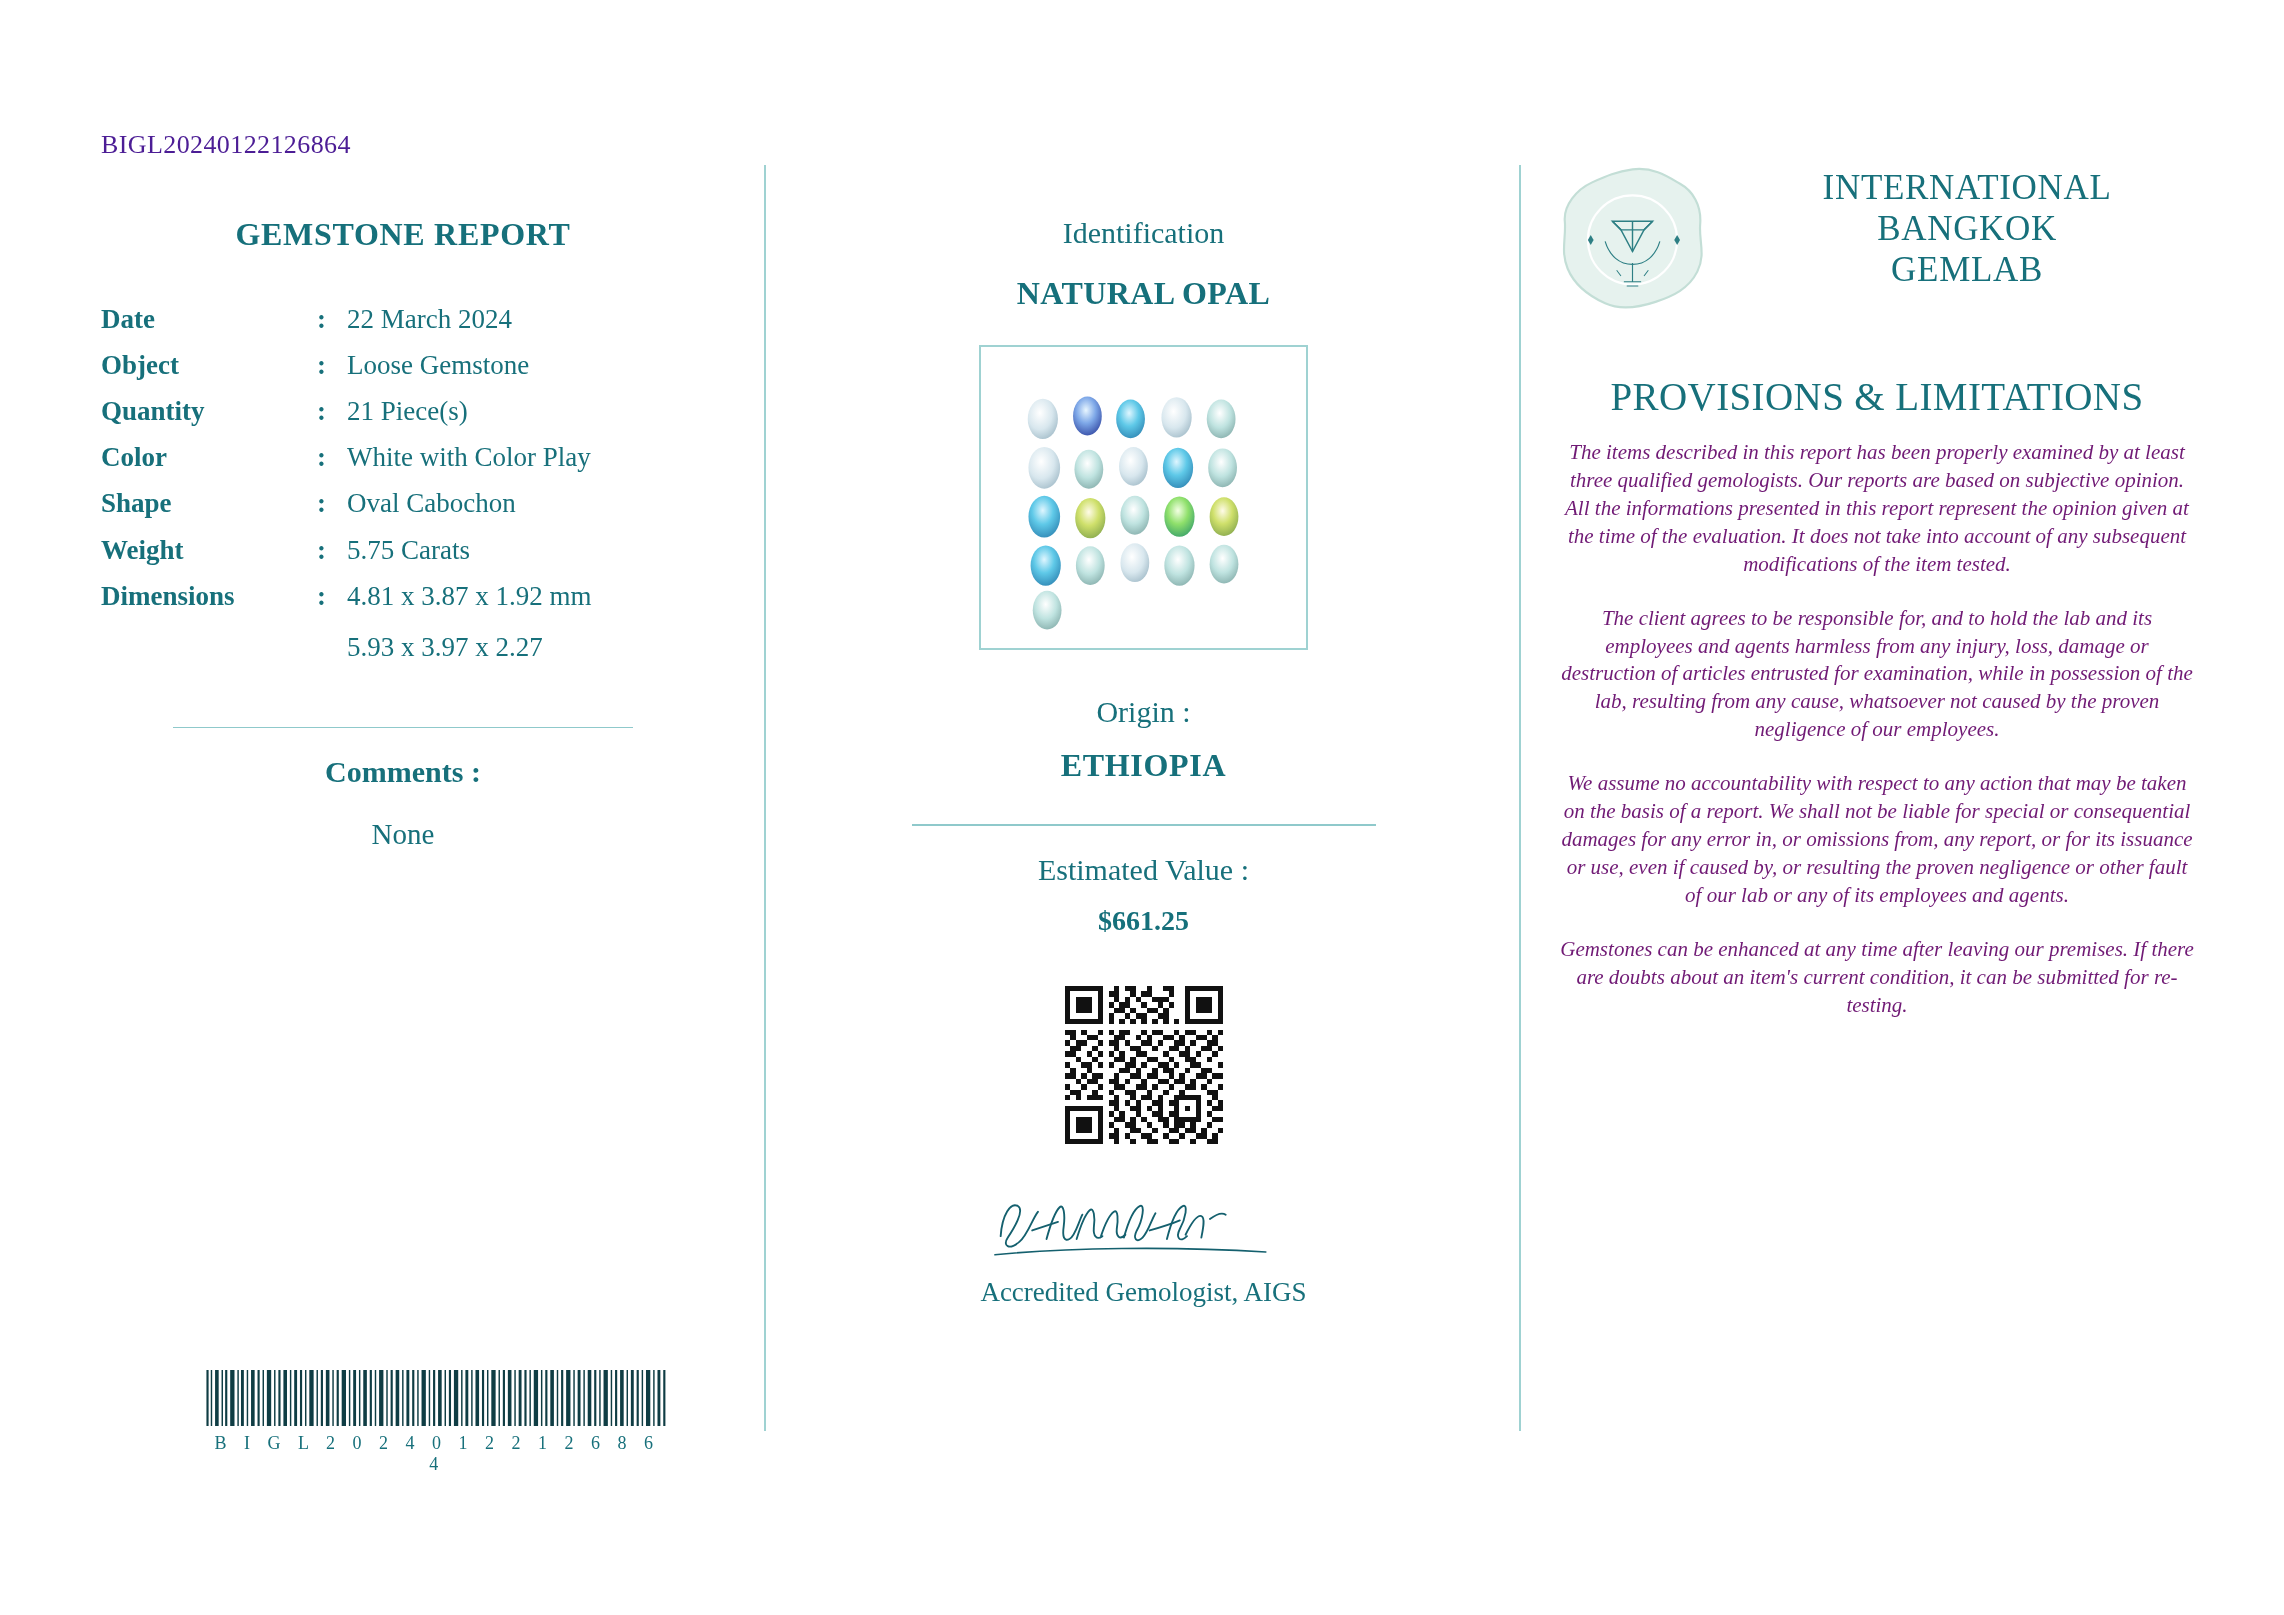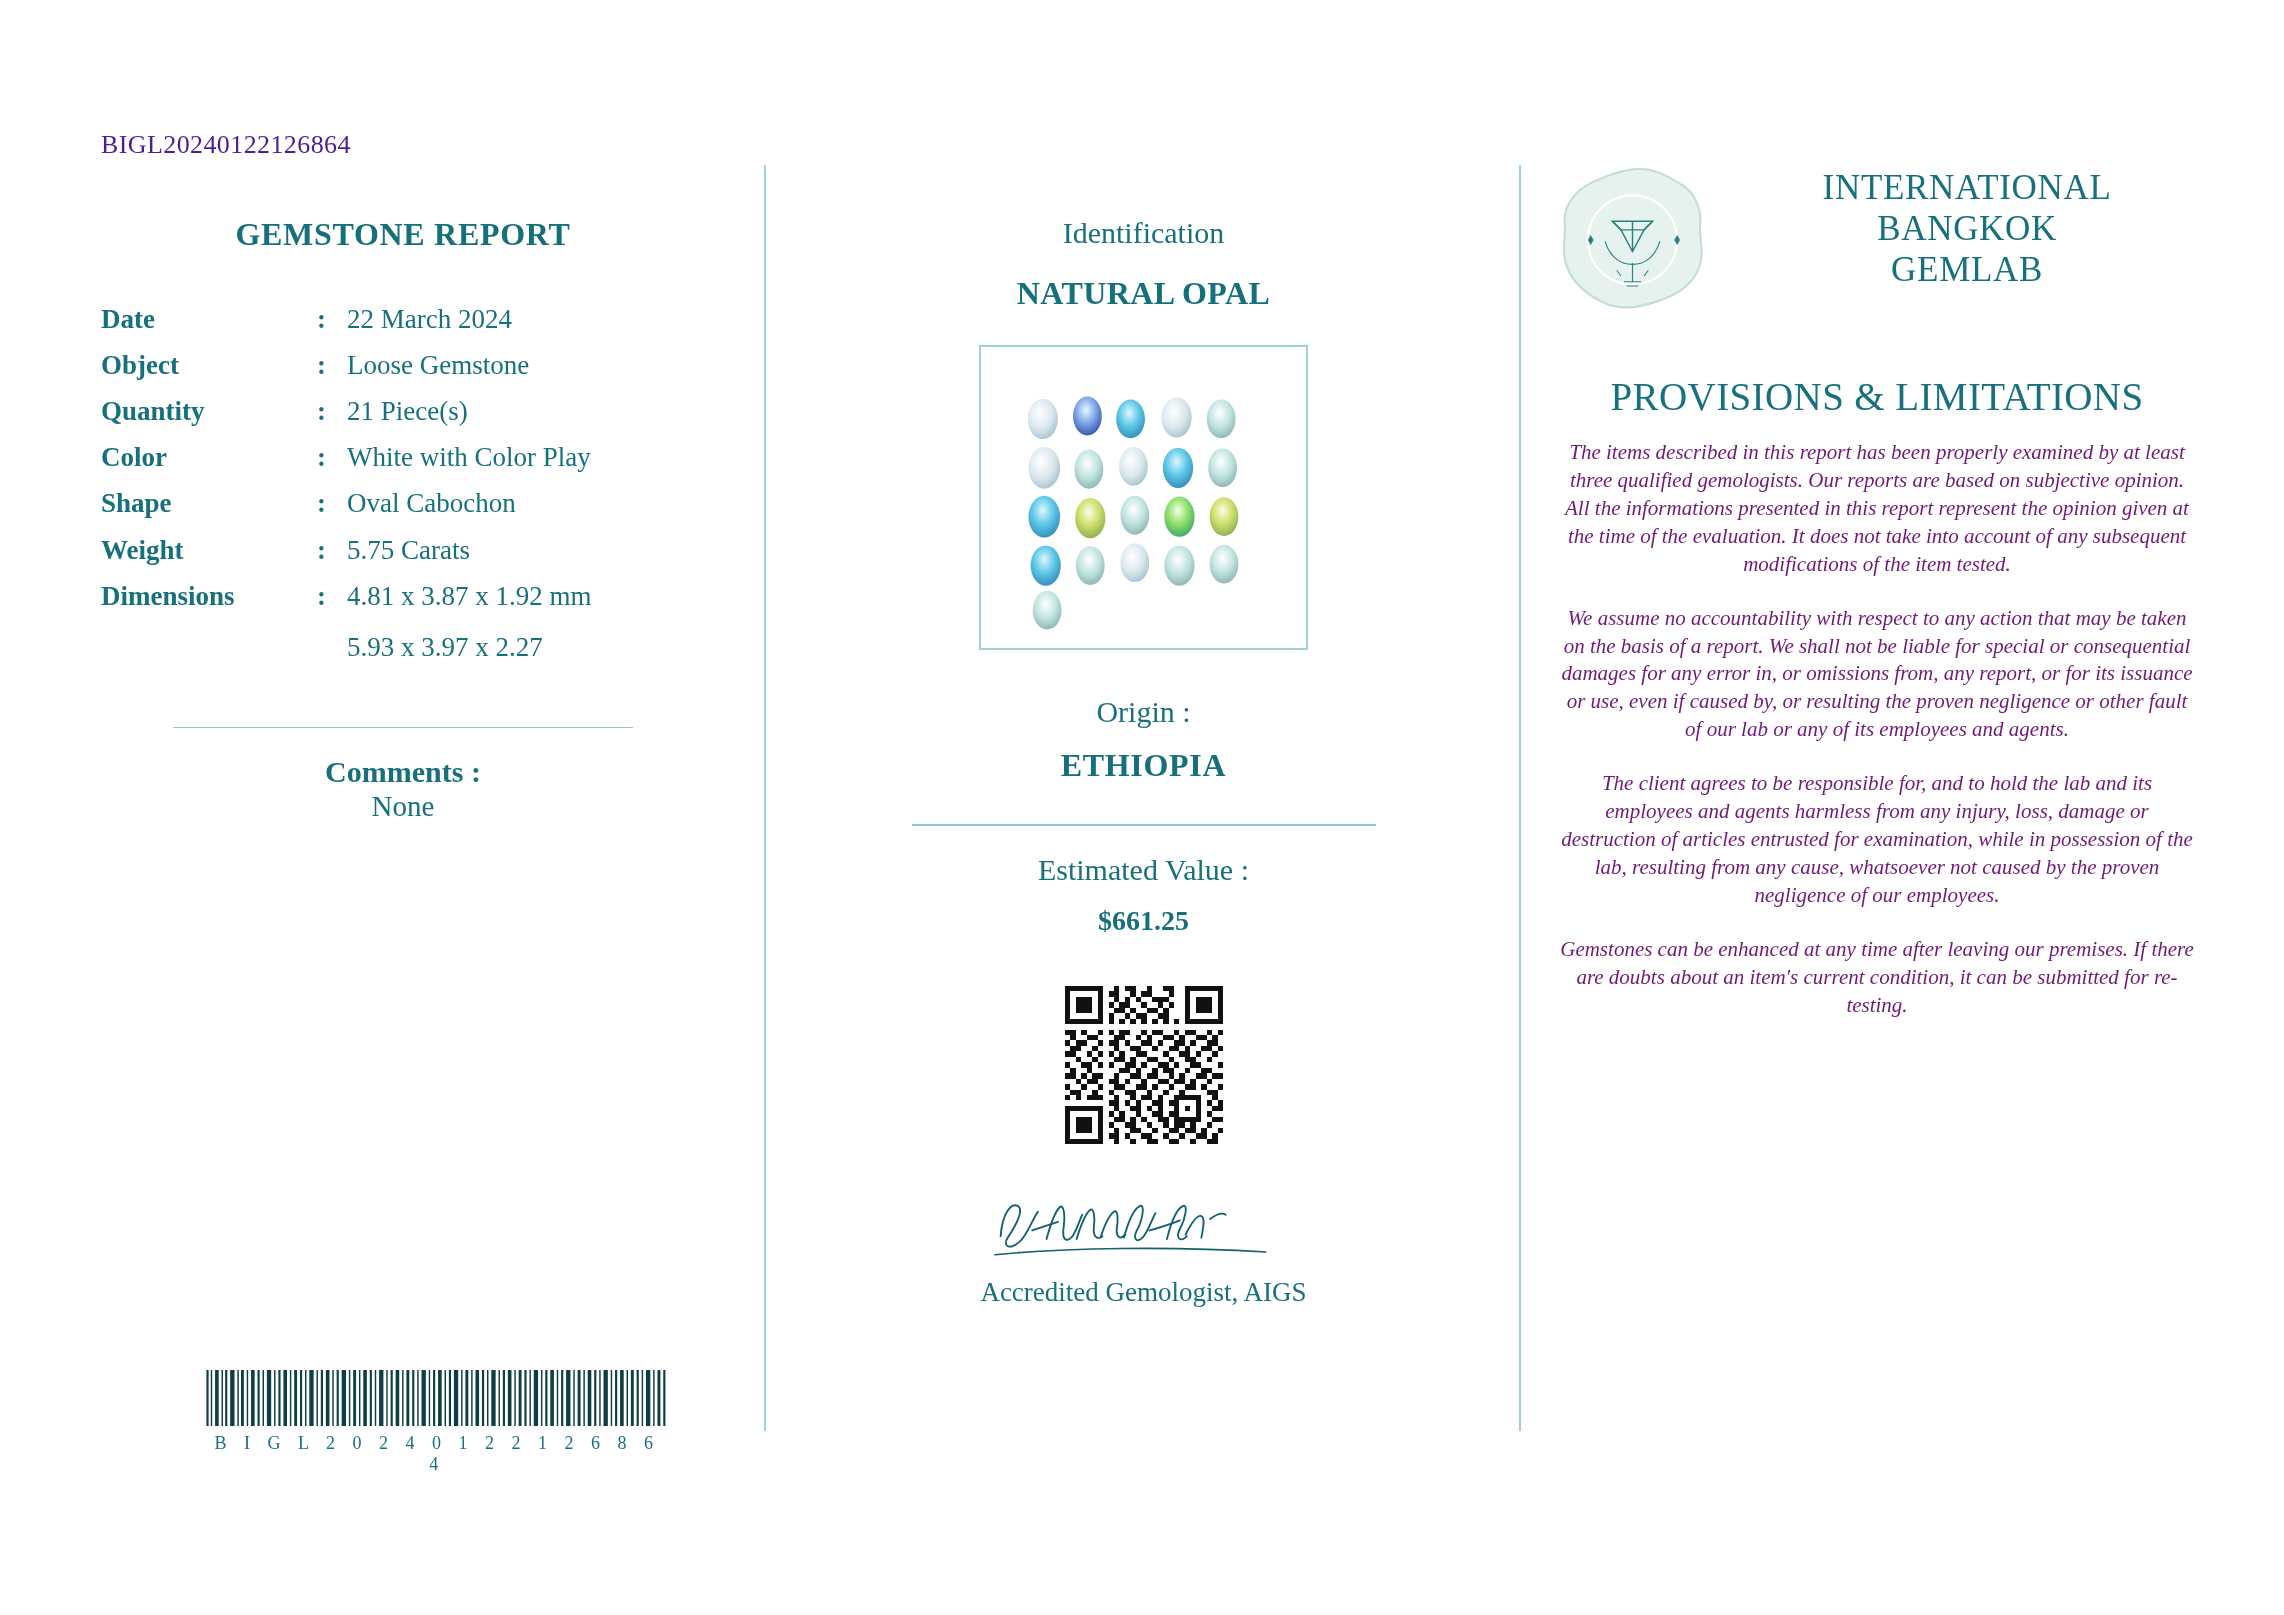--- a/index.html
+++ b/index.html
@@ -94,21 +94,21 @@
     margin: 56px auto 0 auto;
   }
   .comments-head {
     margin-top: 27px;
     text-align: center;
     font-size: 30px;
     font-weight: bold;
     color: #17707b;
   }
   .comments-value {
-    margin-top: 1px;
+    margin-top: 29px;
     text-align: center;
     font-size: 29px;
     color: #17707b;
   }
 
   
   .barcode-wrap {
     position: absolute;
     left: 205px;
     top: 1370px;
@@ -769,20 +769,20 @@
         <div>INTERNATIONAL</div>
         <div>BANGKOK</div>
         <div>GEMLAB</div>
       </div>
     </div>
 
     <div class="prov-title">PROVISIONS &amp; LIMITATIONS</div>
 
     <div class="prov-body">
       <p class="prov-para">The items described in this report has been properly examined by at least three qualified gemologists. Our reports are based on subjective opinion. All the informations presented in this report represent the opinion given at the time of the evaluation. It does not take into account of any subsequent modifications of the item tested.</p>
+      <p class="prov-para">The client agrees to be responsible for, and to hold the lab and its employees and agents harmless from any injury, loss, damage or destruction of articles entrusted for examination, while in possession of the lab, resulting from any cause, whatsoever not caused by the proven negligence of our employees.</p>
       <p class="prov-para">We assume no accountability with respect to any action that may be taken on the basis of a report. We shall not be liable for special or consequential damages for any error in, or omissions from, any report, or for its issuance or use, even if caused by, or resulting the proven negligence or other fault of our lab or any of its employees and agents.</p>
-      <p class="prov-para">The client agrees to be responsible for, and to hold the lab and its employees and agents harmless from any injury, loss, damage or destruction of articles entrusted for examination, while in possession of the lab, resulting from any cause, whatsoever not caused by the proven negligence of our employees.</p>
       <p class="prov-para">Gemstones can be enhanced at any time after leaving our premises. If there are doubts about an item's current condition, it can be submitted for re-testing.</p>
     </div>
   </div>
 
 </div>
 
 
 </body></html>

